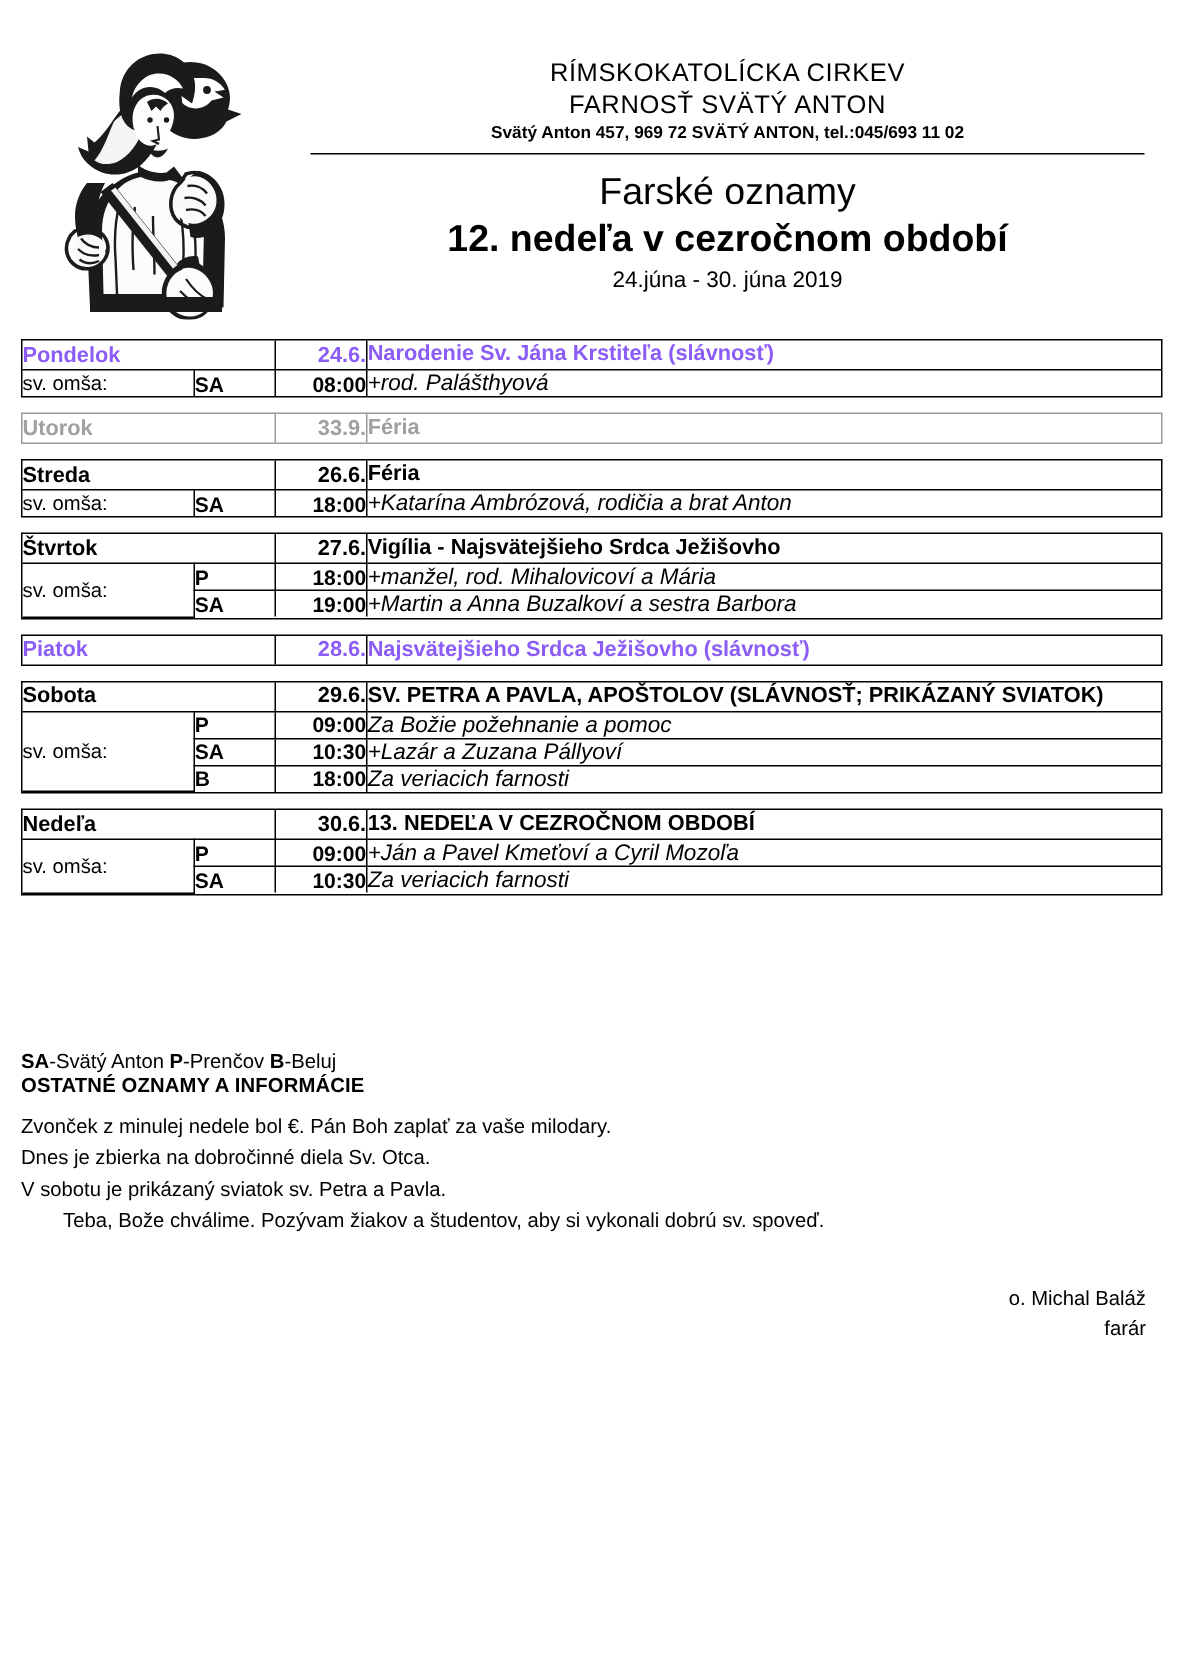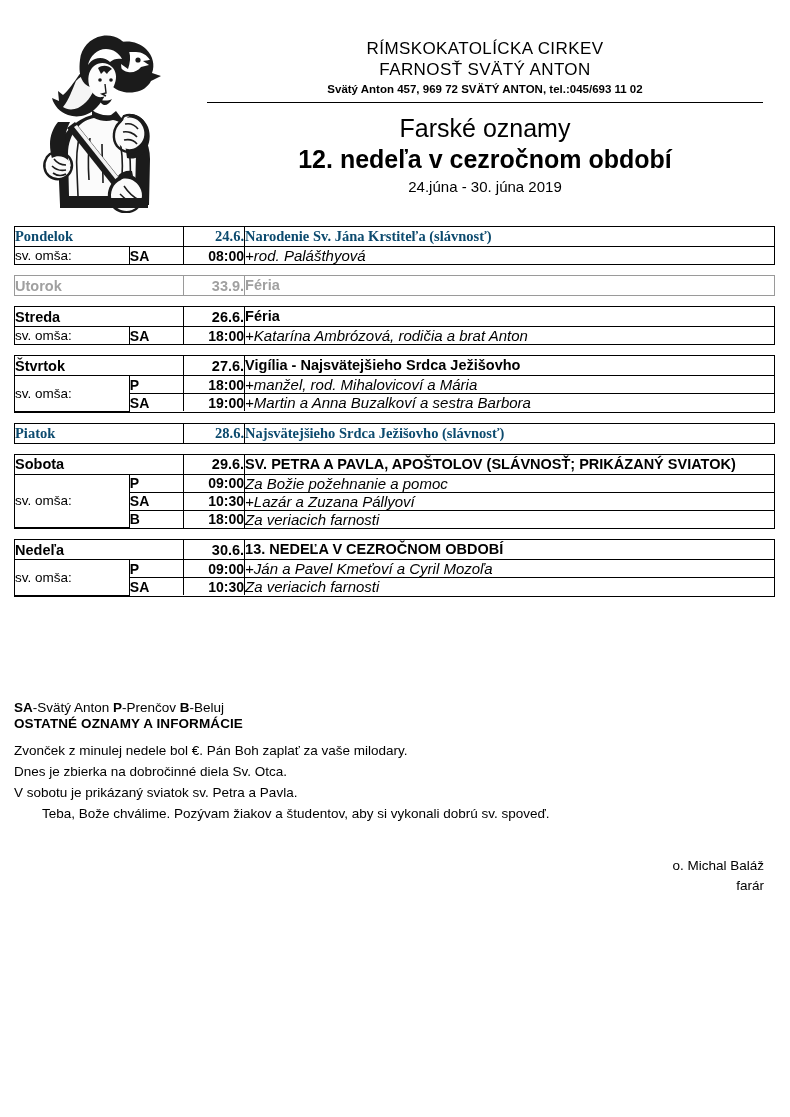--- a/index.html
+++ b/index.html
@@ -133,21 +133,21 @@
     white-space: nowrap;
   }
   .d-feast {
     font-size: 14.5px;
     font-weight: bold;
     padding: 3px 4px 3px 7px;
     line-height: 19px;
   }
   .accent .d-name,
   .accent .d-date,
-  .accent .d-feast { color: #0c4a6e; font-family: Liberation Serif, serif; }
+  .accent .d-feast { color: #8b5cf6; }
   .muted .d-name,
   .muted .d-date,
   .muted .d-feast { color: #a0a0a0; font-weight: bold; }
 
   
   .m-label {
     font-size: 13.5px;
     padding: 2px 0 2px 7px;
     white-space: nowrap;
     text-align: left;

